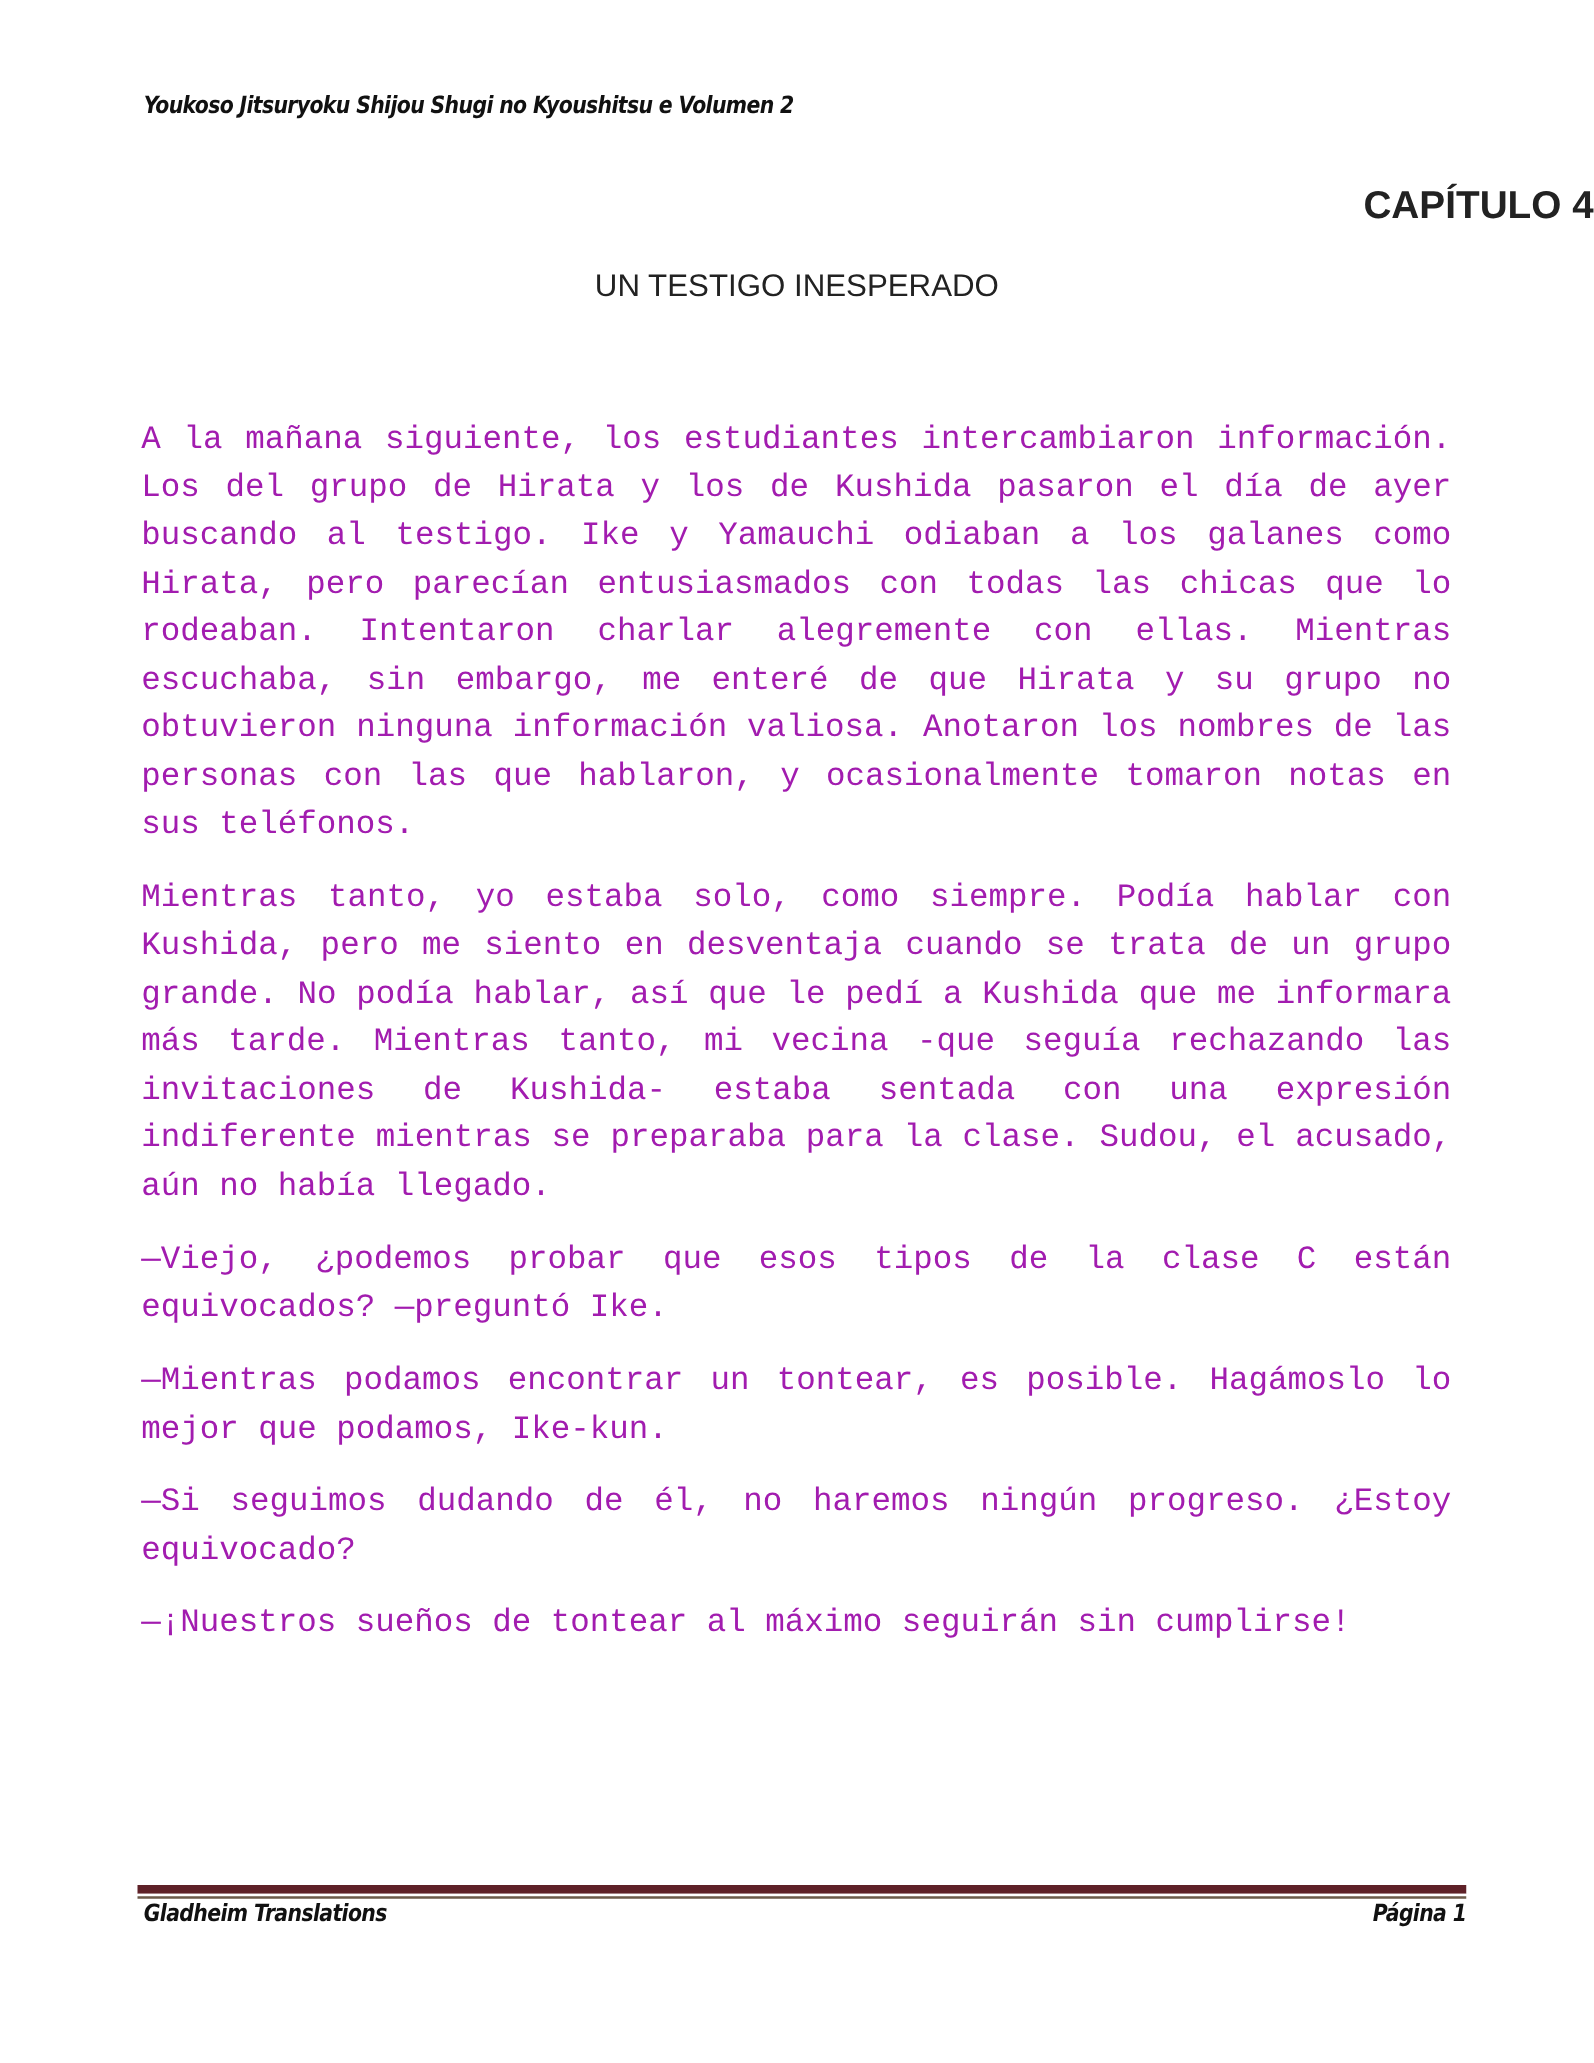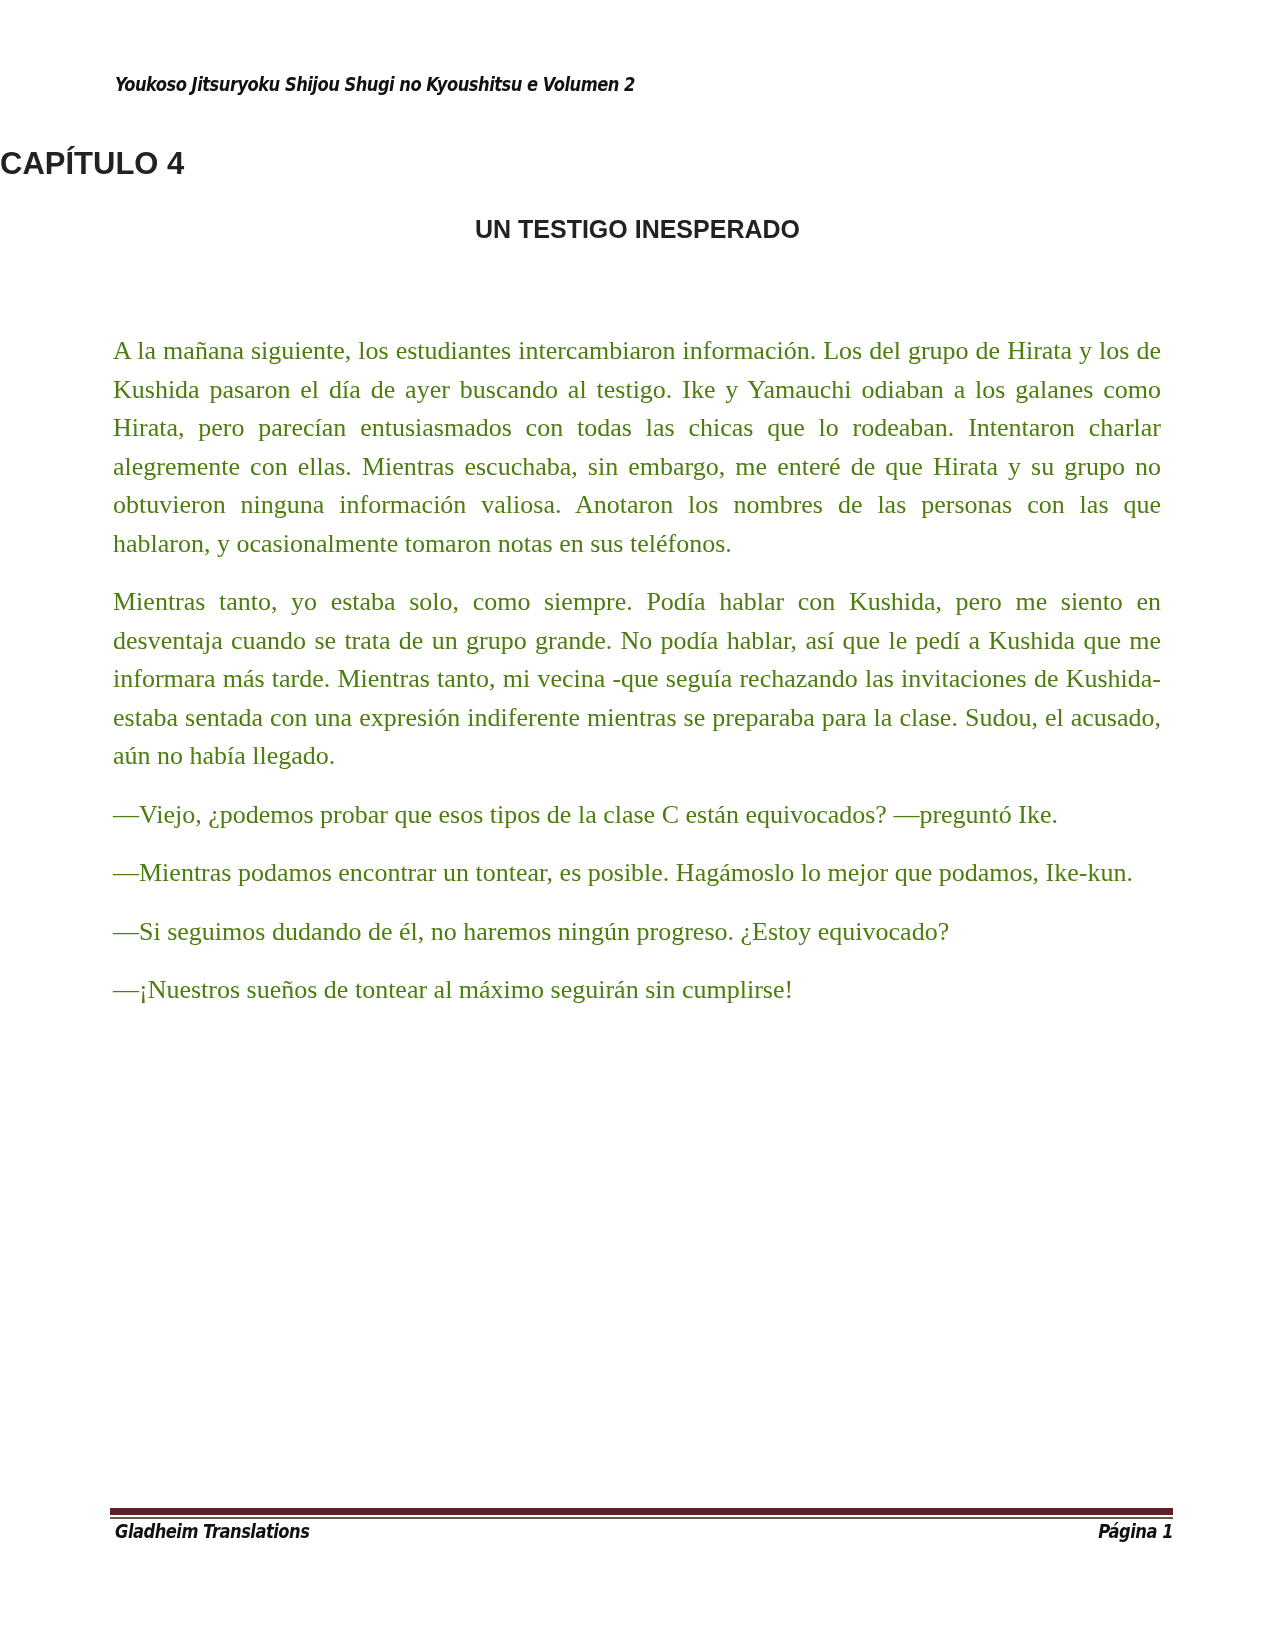--- a/index.html
+++ b/index.html
@@ -4,33 +4,33 @@
 <style>
   html, body { margin: 0; padding: 0; background: #ffffff; }
   body { width: 1275px; height: 1650px; position: relative; overflow: hidden; color: #1a1a1a; }
   .header-title {
     position: absolute; left: 115px; top: 73px;
     font-family: "DejaVu Sans", sans-serif; font-weight: bold; font-style: italic;
     font-size: 19px; letter-spacing: -0.6px; color: #111;
     transform: scaleX(0.86); transform-origin: left center;
   }
   .chapter {
-    position: absolute; left: 0; width: 1275px; top: 146px; text-align: left;
+    position: absolute; left: 0; width: 1275px; top: 146px; text-align: right;
     font-family: "Liberation Sans", sans-serif; font-weight: bold; font-size: 31px; color: #222;
     padding-left: 0;
   }
   .chapter span, .subtitle span { display: inline-block; margin-left: 0; }
   .subtitle {
     position: absolute; top: 215px; left: 430px; width: 415px; text-align: center;
-    font-family: "Liberation Sans", sans-serif; font-weight: bold; font-size: 25px; color: #222;
+    font-family: "Liberation Sans", sans-serif; font-weight: normal; font-size: 25px; color: #222;
   }
   .body-text {
     position: absolute; left: 113px; top: 332px; width: 1048px;
-    font-family: Liberation Serif, serif; font-size: 26px; line-height: 38.5px;
-    color: #4d7c0f; text-align: justify;
+    font-family: Liberation Mono, monospace; font-size: 26px; line-height: 38.5px;
+    color: #a21caf; text-align: justify;
   }
   .body-text p { margin: 0 0 20px 0; }
   .body-text p.dialogue { }
   .footer-rule {
     position: absolute; left: 110px; width: 1063px; top: 1508px;
   }
   .footer-rule .thick { height: 7px; background: #5e2128; }
   .footer-rule .gap { height: 2px; background: #ffffff; }
   .footer-rule .thin { height: 2px; background: #6b5a4a; }
   .footer-left, .footer-right {

